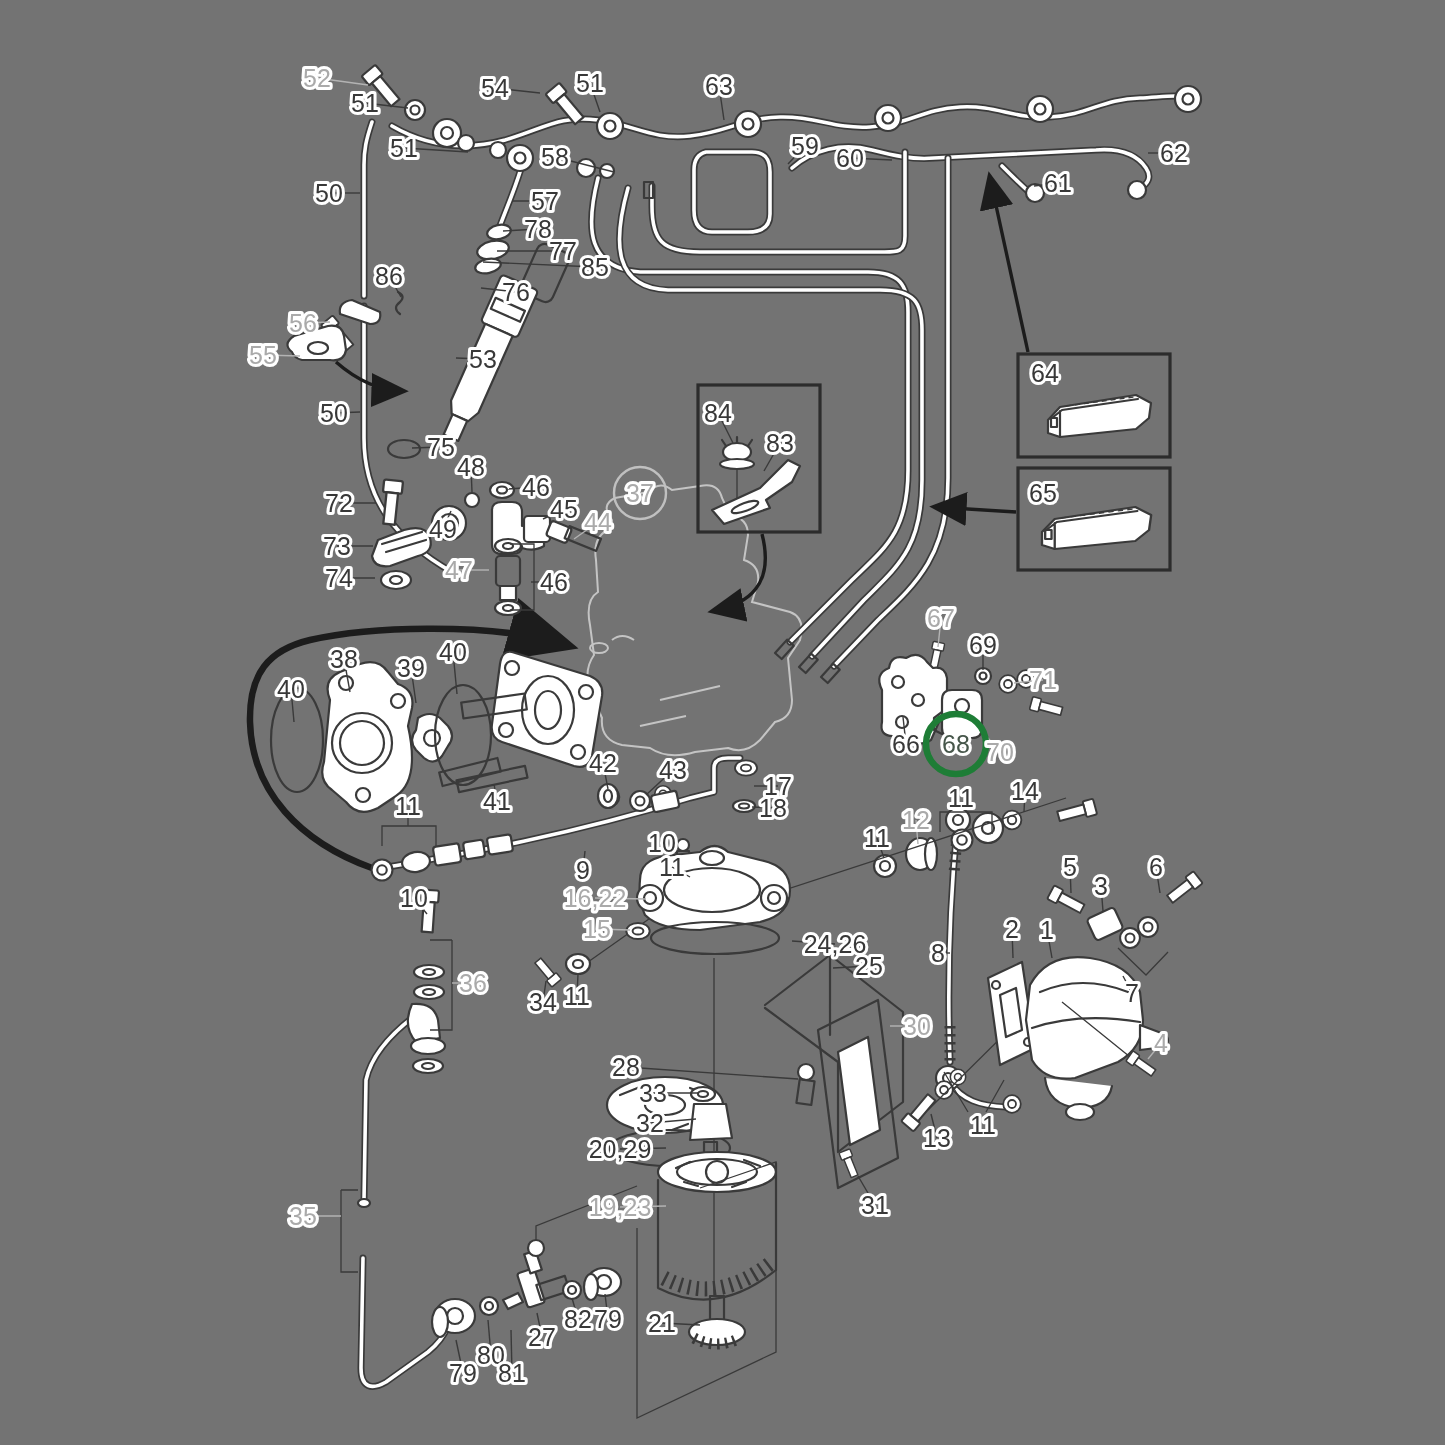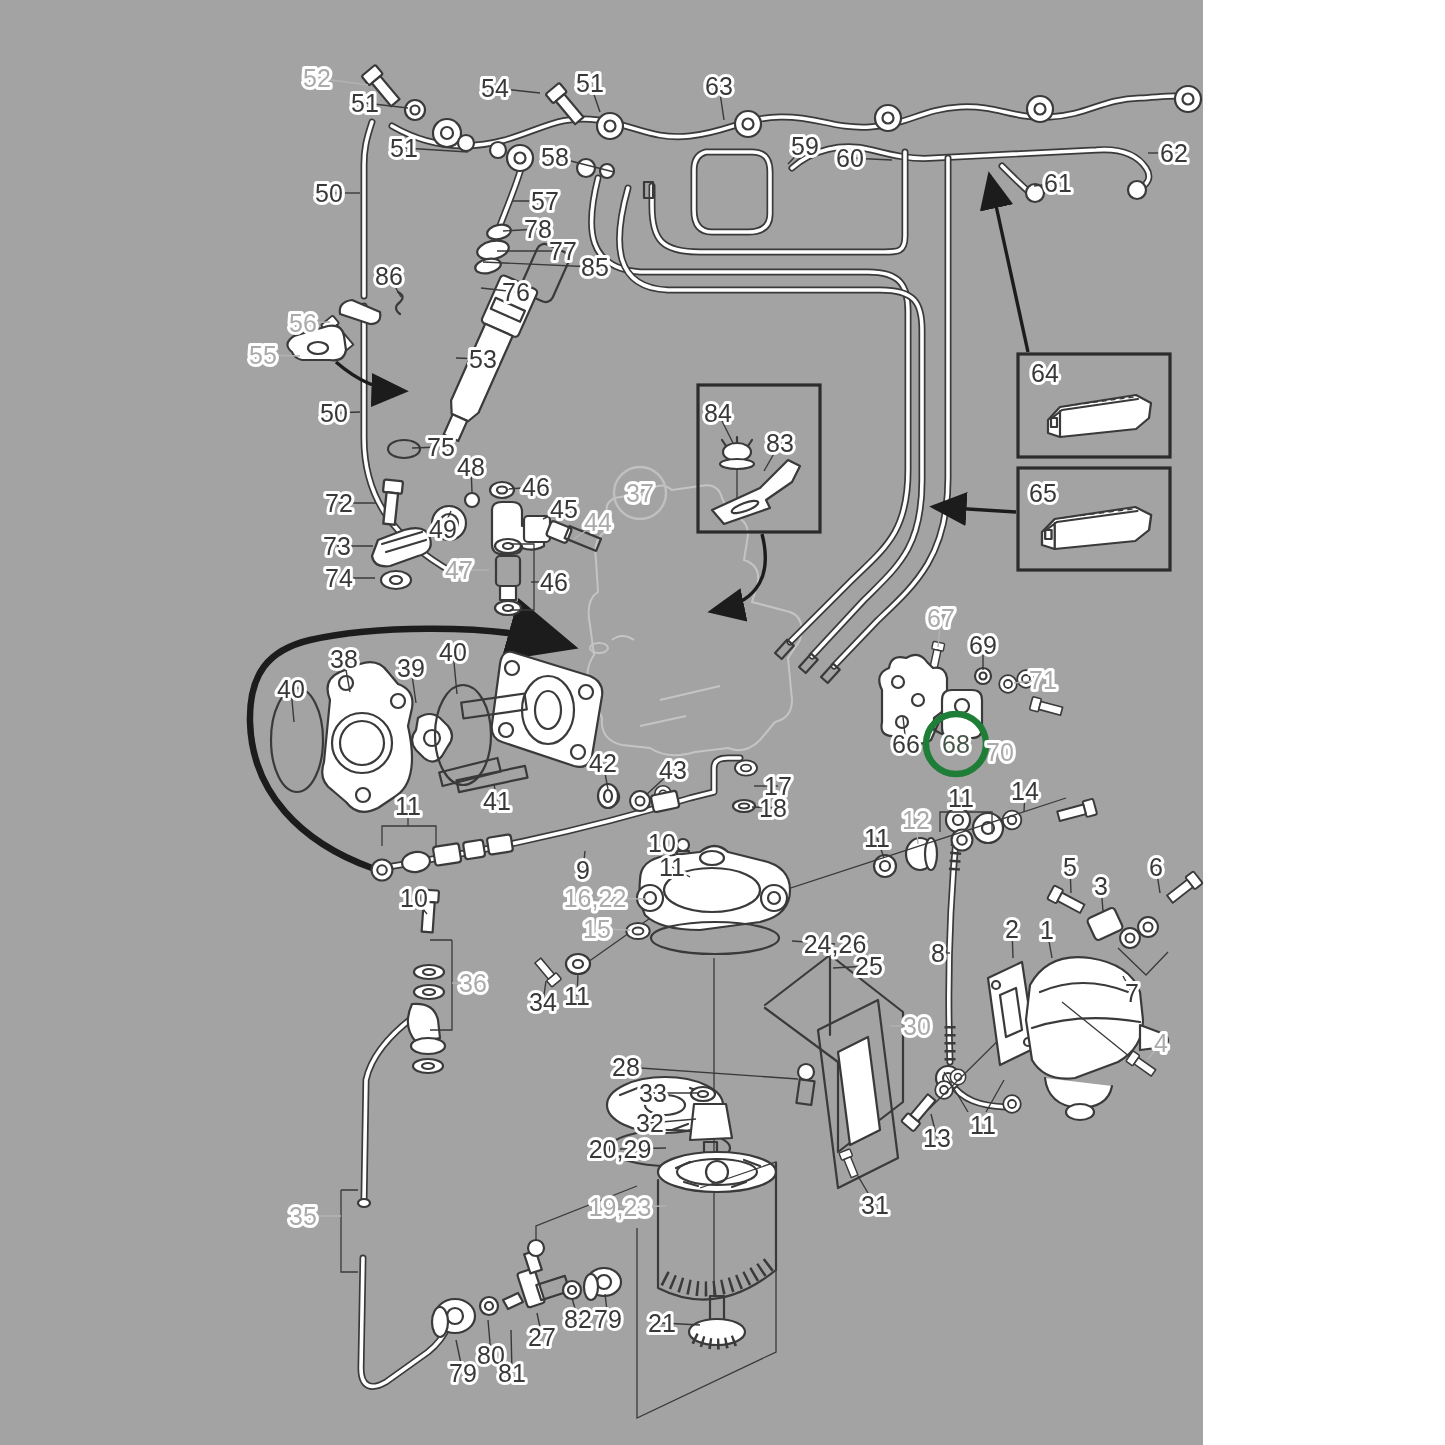--- a/index.html
+++ b/index.html
@@ -1,16 +1,16 @@
 <!DOCTYPE html>
 <html><head>
 <meta charset="utf-8">
 <style>
   html,body{margin:0;padding:0;background:#fff}
-  #stage{position:relative;width:1203px;height:1445px;background:#a3a3a3;font-family:"Liberation Sans",sans-serif}
+  #stage{position:relative;width:1445px;height:1445px;background:#737373;font-family:"Liberation Sans",sans-serif}
   svg{position:absolute;left:0;top:0}
   .part{fill:#fff;stroke:#3a3a3a;stroke-width:2.2;stroke-linecap:round;stroke-linejoin:round}
   .partn{fill:none;stroke:#3a3a3a;stroke-width:2.2;stroke-linecap:round;stroke-linejoin:round}
   .thin{fill:none;stroke:#3a3a3a;stroke-width:1.3}
   .ghost{fill:none;stroke:#c4c4c4;stroke-width:2}
   .tube-o{fill:none;stroke:#3a3a3a;stroke-width:7;stroke-linecap:round;stroke-linejoin:round}
   .tube-i{fill:none;stroke:#ffffff;stroke-width:3.6;stroke-linecap:round;stroke-linejoin:round}
   .ribs{fill:none;stroke:#3a3a3a;stroke-width:15;stroke-dasharray:2.5 6}
   .ribs-s{fill:none;stroke:#3a3a3a;stroke-width:11;stroke-dasharray:2.5 5.5}
   .thick{fill:none;stroke:#1c1c1c;stroke-width:6.5;stroke-linecap:round}

